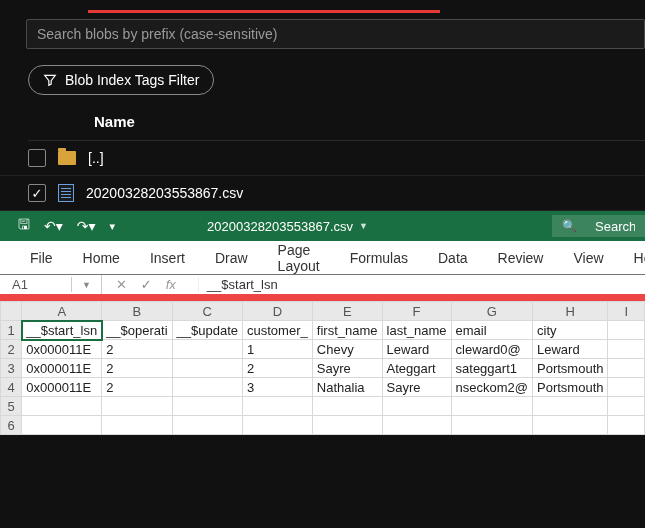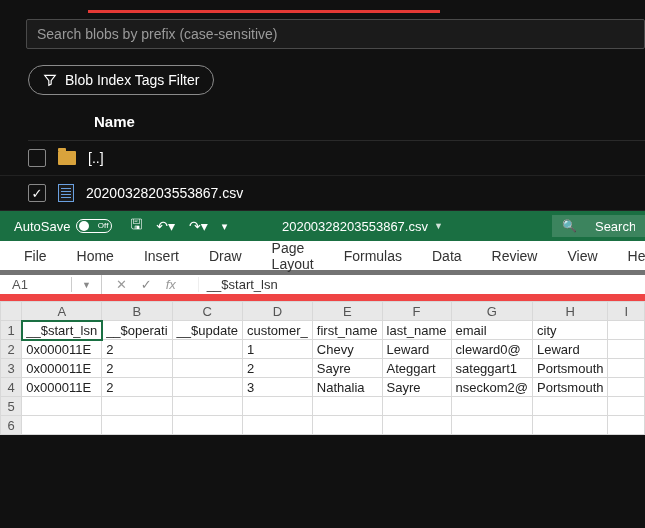--- a/index.html
+++ b/index.html
@@ -50,21 +50,21 @@
   .toggle .off { font-size: 8px; color: #fff; position: absolute; right: 3px; top: 1px; }
   .qa-icons { display: flex; gap: 14px; margin-left: 18px; align-items: center; }
   .qa-icons span { cursor: pointer; font-size: 14px; }
   .title-text { margin: 0 auto; display: flex; align-items: center; gap: 6px; }
   .title-text .dd { font-size: 9px; opacity: .8; }
   .search-title { margin-left: auto; display: flex; align-items: center; gap: 6px; padding: 0 10px; background: rgba(255,255,255,.15); height: 22px; margin-right: 0; }
   .search-title .mag { font-size: 12px; }
   .search-title input { background: transparent; border: none; color: #fff; font-size: 13px; width: 40px; margin-left: 12px; }
   .search-title input::placeholder { color: #fff; }
 
-  .ribbon-tabs { background: #fff; border-bottom: 5px solid #737373; height: 34px; display: flex; align-items: center; padding-left: 24px; gap: 30px; font-size: 14px; color: #333; }
+  .ribbon-tabs { background: #fff; border-bottom: 1px solid #737373; height: 34px; display: flex; align-items: center; padding-left: 30px; gap: 30px; font-size: 14px; color: #333; }
   .ribbon-tabs span { cursor: pointer; }
 
   .formula-bar { background: #fff; border-bottom: 7px solid #ef4444; height: 26px; display: flex; align-items: center; font-size: 13px; color: #555; }
   .namebox { width: 72px; border-right: 1px solid #ccc; padding-left: 12px; }
   .namebox-dd { padding: 0 10px; color: #888; font-size: 9px; border-right: 1px solid #ccc; height: 100%; display: flex; align-items: center; }
   .fb-icons { display: flex; gap: 14px; padding: 0 14px; color: #999; }
   .fb-icons .chk { color: #888; }
   .fx { font-style: italic; padding: 0 8px 0 0; }
   .formula-val { padding-left: 8px; color: #333; border-left: 1px solid #eee; flex: 1; }
 
@@ -114,27 +114,20 @@
     <div class="file-icon">
         <div class="lines"></div>
       </div>
     <div class="row-label">20200328203553867.csv</div>
   </div>
 </div>
 
 <div class="excel-pane">
 
   <div class="excel-titlebar">
-    <div class="autosave">
-      <span>AutoSave</span>
-      <span class="toggle">
-        <span class="knob"></span>
-        <span class="off">Off</span>
-      </span>
-    </div>
     <div class="qa-icons">
       <span>🖫</span>
       <span>↶▾</span>
       <span>↷▾</span>
       <span style="font-size:11px;">▾</span>
     </div>
     <div class="title-text">
       <span>20200328203553867.csv</span>
       <span class="dd">▼</span>
     </div>

